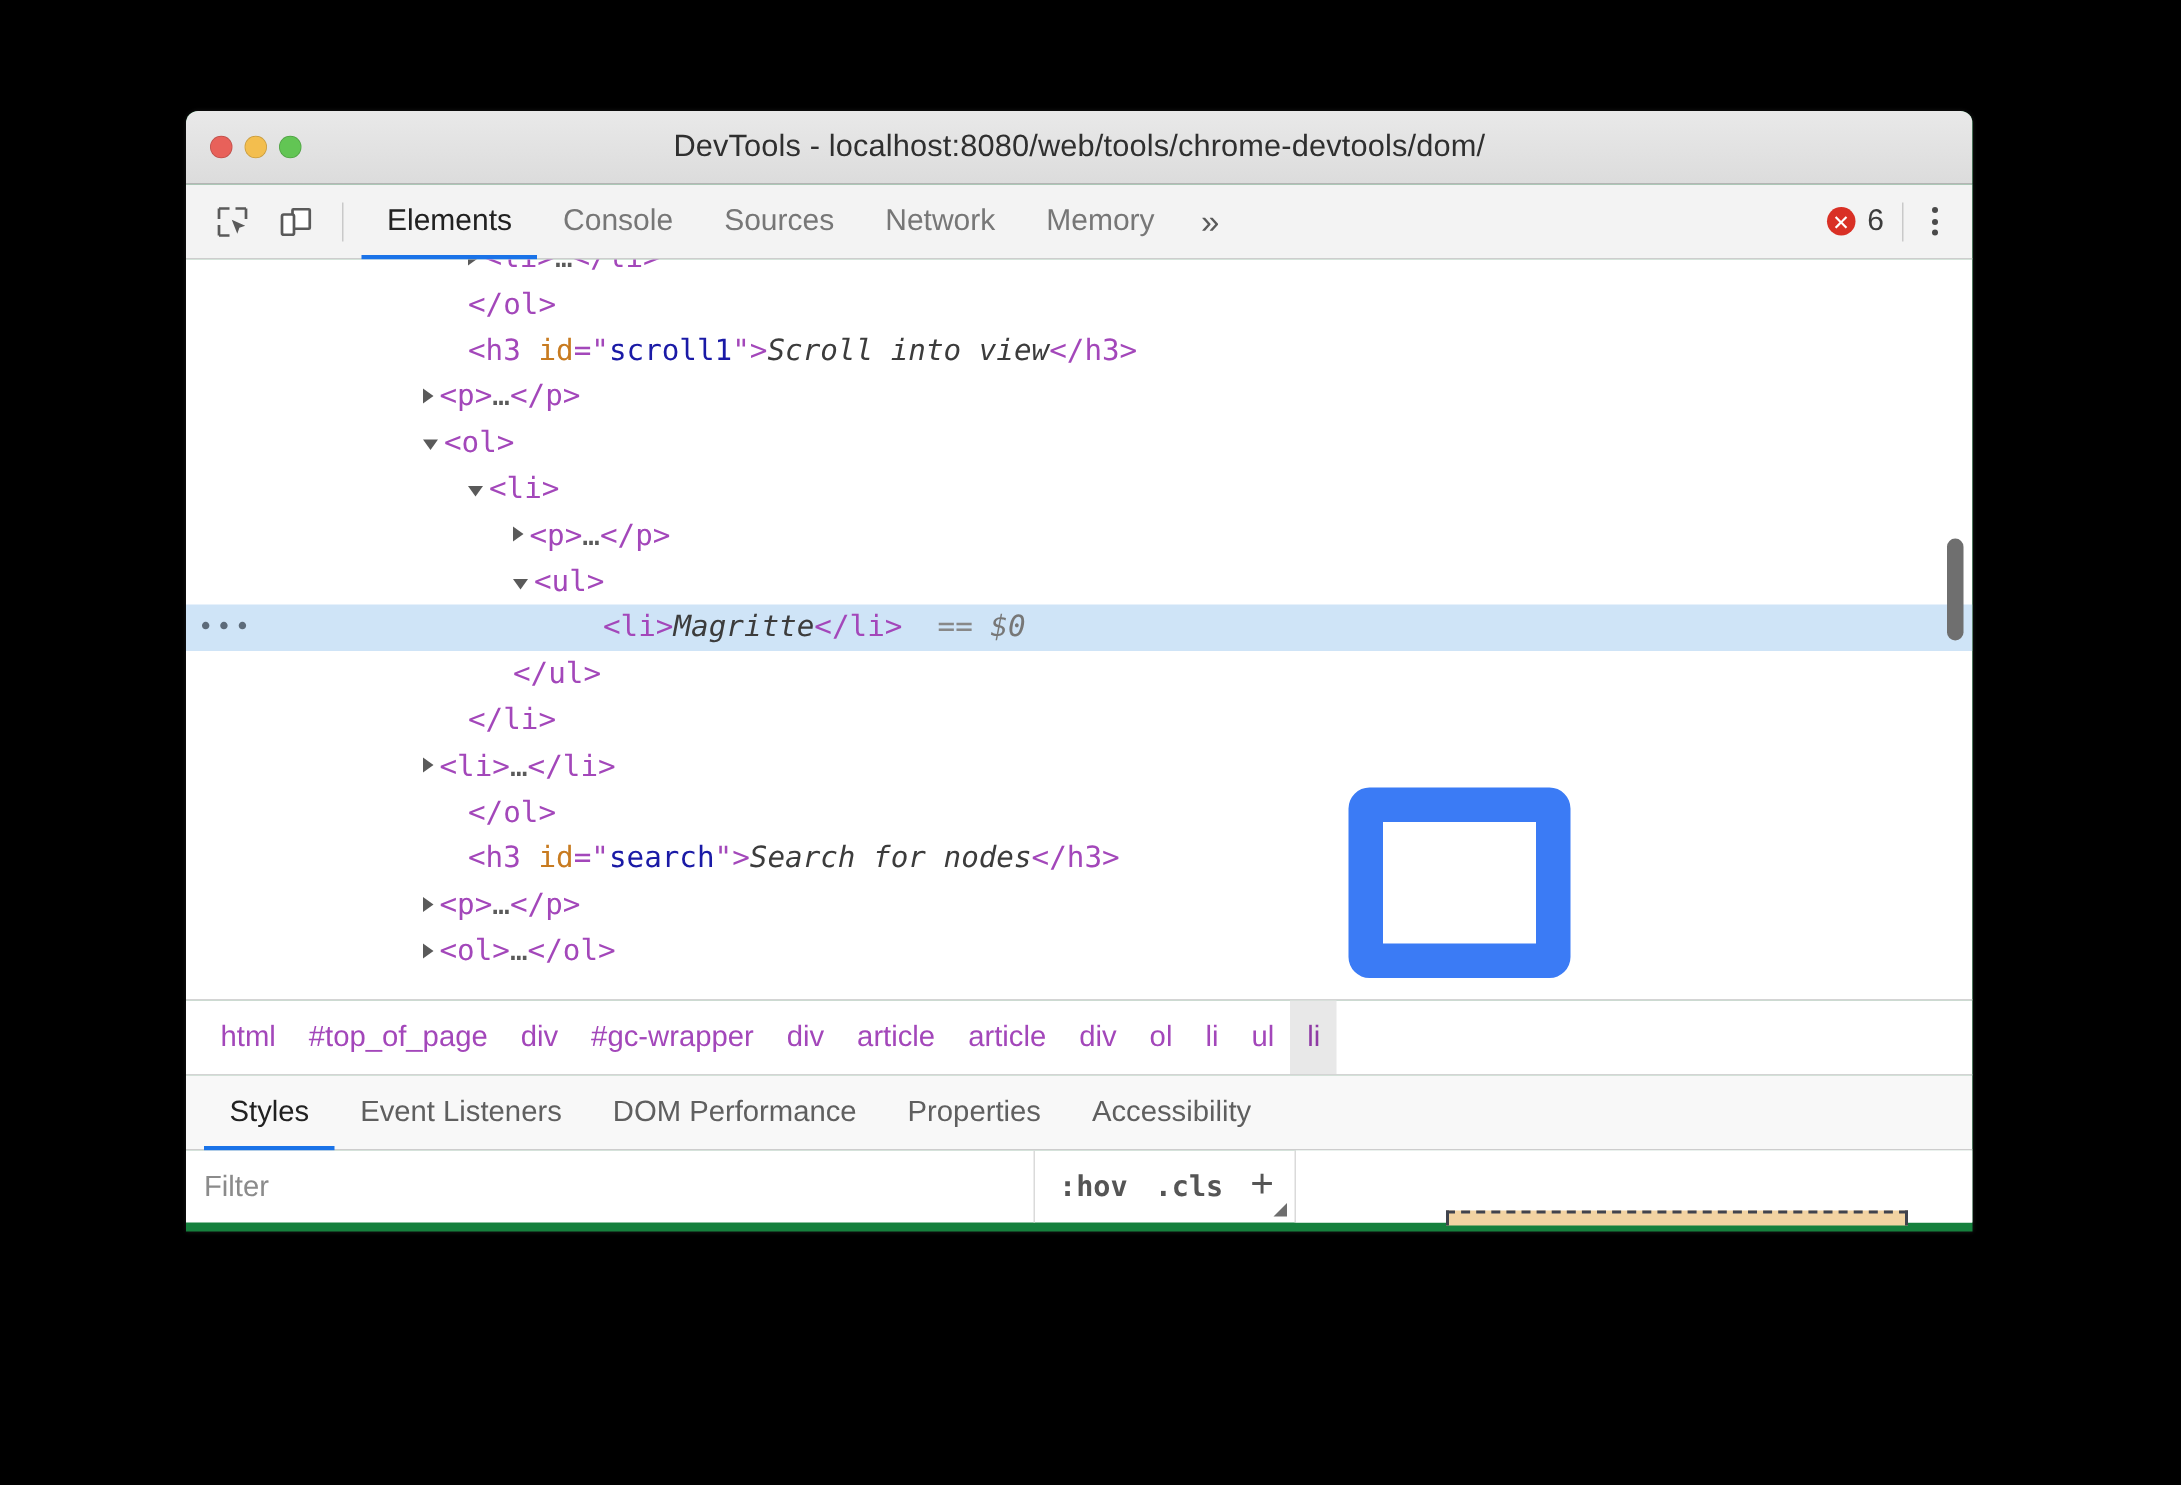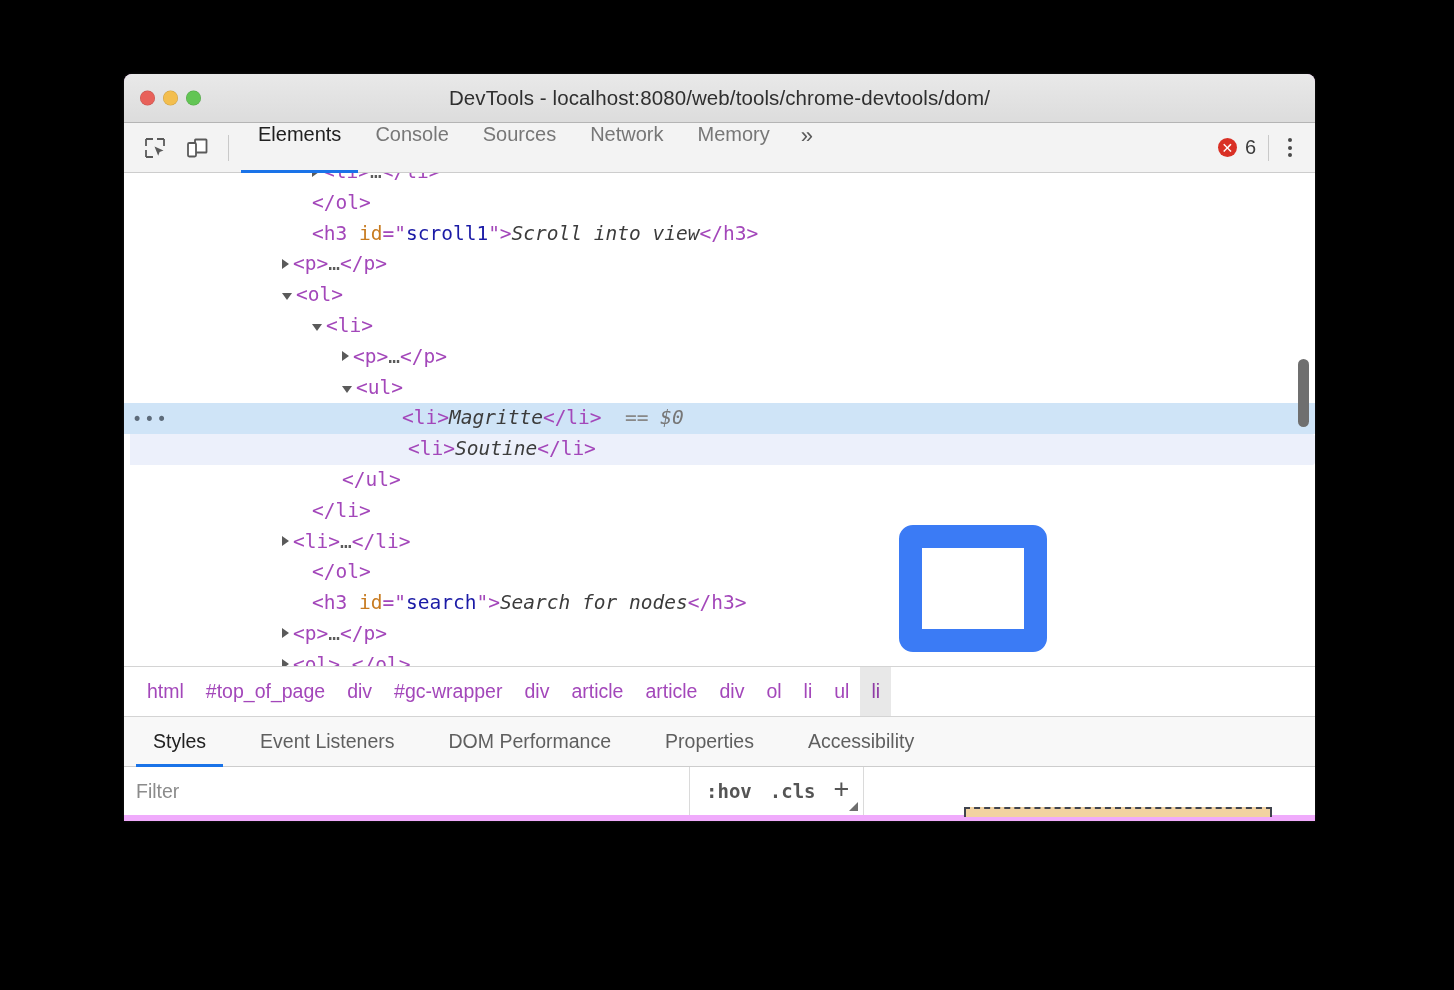--- a/index.html
+++ b/index.html
@@ -12,21 +12,21 @@
     font-family: "Liberation Sans", sans-serif;
   }
 
   
   #window {
     position: absolute;
     left: 124px;
     top: 74px;
     width: 1191px;
     height: 747px;
-    background: #f0abfc;
+    background: #15803d;
     border-radius: 8px 8px 0 0;
     overflow: hidden;
     box-shadow: 0 0 3px rgba(255,255,255,0.10);
   }
 
   #titlebar {
     height: 49px;
     background: linear-gradient(to bottom, #e9e9e9 0%, #dcdcdc 100%);
     border-bottom: 1px solid #b4b4b4;
     position: relative;
@@ -63,21 +63,21 @@
     display: flex; align-items: center; justify-content: center;
     margin-left: 8px;
   }
   .tb-icon:first-child { margin-left: 14px; }
   .tb-sep {
     width: 1px; height: 26px; background: #c9c9c9; margin: 0 12px 0 14px;
   }
 
   .tabs { display: flex; align-items: stretch; height: 100%; }
   .tab {
-    display: flex; 
+    display: flex; align-items: center;
     padding: 0 17px;
     font-size: 20px;
     color: #777777;
     position: relative;
     white-space: nowrap;
   }
   .tab.active { color: #212121; }
   .tab.active::after {
     content: "";
     position: absolute;
@@ -187,21 +187,20 @@
   }
   .crumb.current { background: #e8e8e8; color: #8f3aa5; }
 
   
   #side-tabs {
     height: 50px;
     background: #f8f8f8;
     border-bottom: 1px solid #cdcdcd;
     display: flex; align-items: stretch;
     padding-left: 12px;
-    gap: 20px;
   }
   .stab {
     display: flex; align-items: center;
     padding: 0 17px;
     font-size: 19.5px;
     color: #5f5f5f;
     position: relative;
     white-space: nowrap;
   }
   .stab.active { color: #212121; }
@@ -341,21 +340,20 @@
     <div id="tree">
         <div class="row"><span class="txt" style="margin-left: 180px;"><span class="tri closed"></span><span class="tag">&lt;li&gt;</span><span class="ellip">…</span><span class="tag">&lt;/li&gt;</span></span></div>
         <div class="row"><span class="txt" style="margin-left: 180px;"><span class="tag">&lt;/ol&gt;</span></span></div>
         <div class="row"><span class="txt" style="margin-left: 180px;"><span class="tag">&lt;h3 </span><span class="attr">id</span><span class="tag">="</span><span class="val">scroll1</span><span class="tag">"&gt;</span><span class="text">Scroll into view</span><span class="tag">&lt;/h3&gt;</span></span></div>
         <div class="row"><span class="txt" style="margin-left: 150px;"><span class="tri closed"></span><span class="tag">&lt;p&gt;</span><span class="ellip">…</span><span class="tag">&lt;/p&gt;</span></span></div>
         <div class="row"><span class="txt" style="margin-left: 150px;"><span class="tri open"></span><span class="tag">&lt;ol&gt;</span></span></div>
         <div class="row"><span class="txt" style="margin-left: 180px;"><span class="tri open"></span><span class="tag">&lt;li&gt;</span></span></div>
         <div class="row"><span class="txt" style="margin-left: 210px;"><span class="tri closed"></span><span class="tag">&lt;p&gt;</span><span class="ellip">…</span><span class="tag">&lt;/p&gt;</span></span></div>
         <div class="row"><span class="txt" style="margin-left: 210px;"><span class="tri open"></span><span class="tag">&lt;ul&gt;</span></span></div>
         <div class="row selected"><span class="gutter-dots">•••</span><span class="txt" style="margin-left: 270px;"><span class="tag">&lt;li&gt;</span><span class="text">Magritte</span><span class="tag">&lt;/li&gt;</span><span class="dim">&nbsp;&nbsp;==&nbsp;</span><span class="dollar">$0</span></span></div>
-        <div class="row hovered"><span class="txt" style="margin-left: 270px;"><span class="tag">&lt;li&gt;</span><span class="text">Soutine</span><span class="tag">&lt;/li&gt;</span></span></div>
         <div class="row"><span class="txt" style="margin-left: 210px;"><span class="tag">&lt;/ul&gt;</span></span></div>
         <div class="row"><span class="txt" style="margin-left: 180px;"><span class="tag">&lt;/li&gt;</span></span></div>
         <div class="row"><span class="txt" style="margin-left: 150px;"><span class="tri closed"></span><span class="tag">&lt;li&gt;</span><span class="ellip">…</span><span class="tag">&lt;/li&gt;</span></span></div>
         <div class="row"><span class="txt" style="margin-left: 180px;"><span class="tag">&lt;/ol&gt;</span></span></div>
         <div class="row"><span class="txt" style="margin-left: 180px;"><span class="tag">&lt;h3 </span><span class="attr">id</span><span class="tag">="</span><span class="val">search</span><span class="tag">"&gt;</span><span class="text">Search for nodes</span><span class="tag">&lt;/h3&gt;</span></span></div>
         <div class="row"><span class="txt" style="margin-left: 150px;"><span class="tri closed"></span><span class="tag">&lt;p&gt;</span><span class="ellip">…</span><span class="tag">&lt;/p&gt;</span></span></div>
         <div class="row"><span class="txt" style="margin-left: 150px;"><span class="tri closed"></span><span class="tag">&lt;ol&gt;</span><span class="ellip">…</span><span class="tag">&lt;/ol&gt;</span></span></div>
       </div>
     <div id="scrollbar-thumb"></div>
     <div id="annotation"></div>

